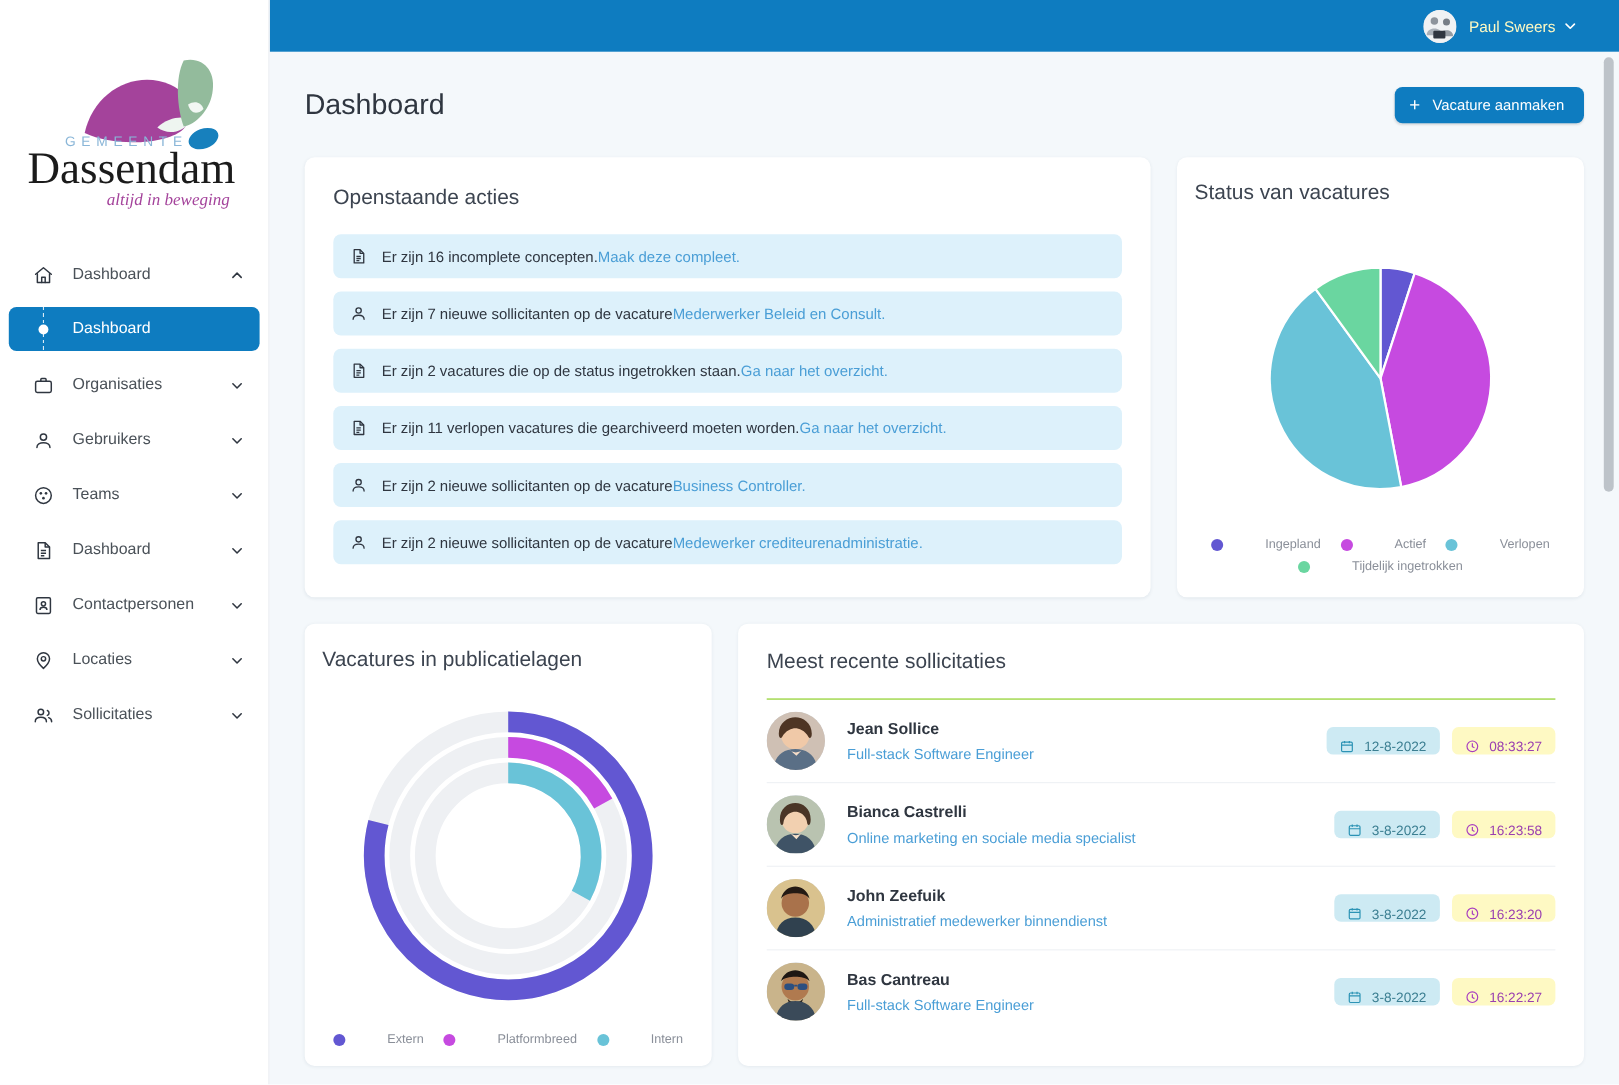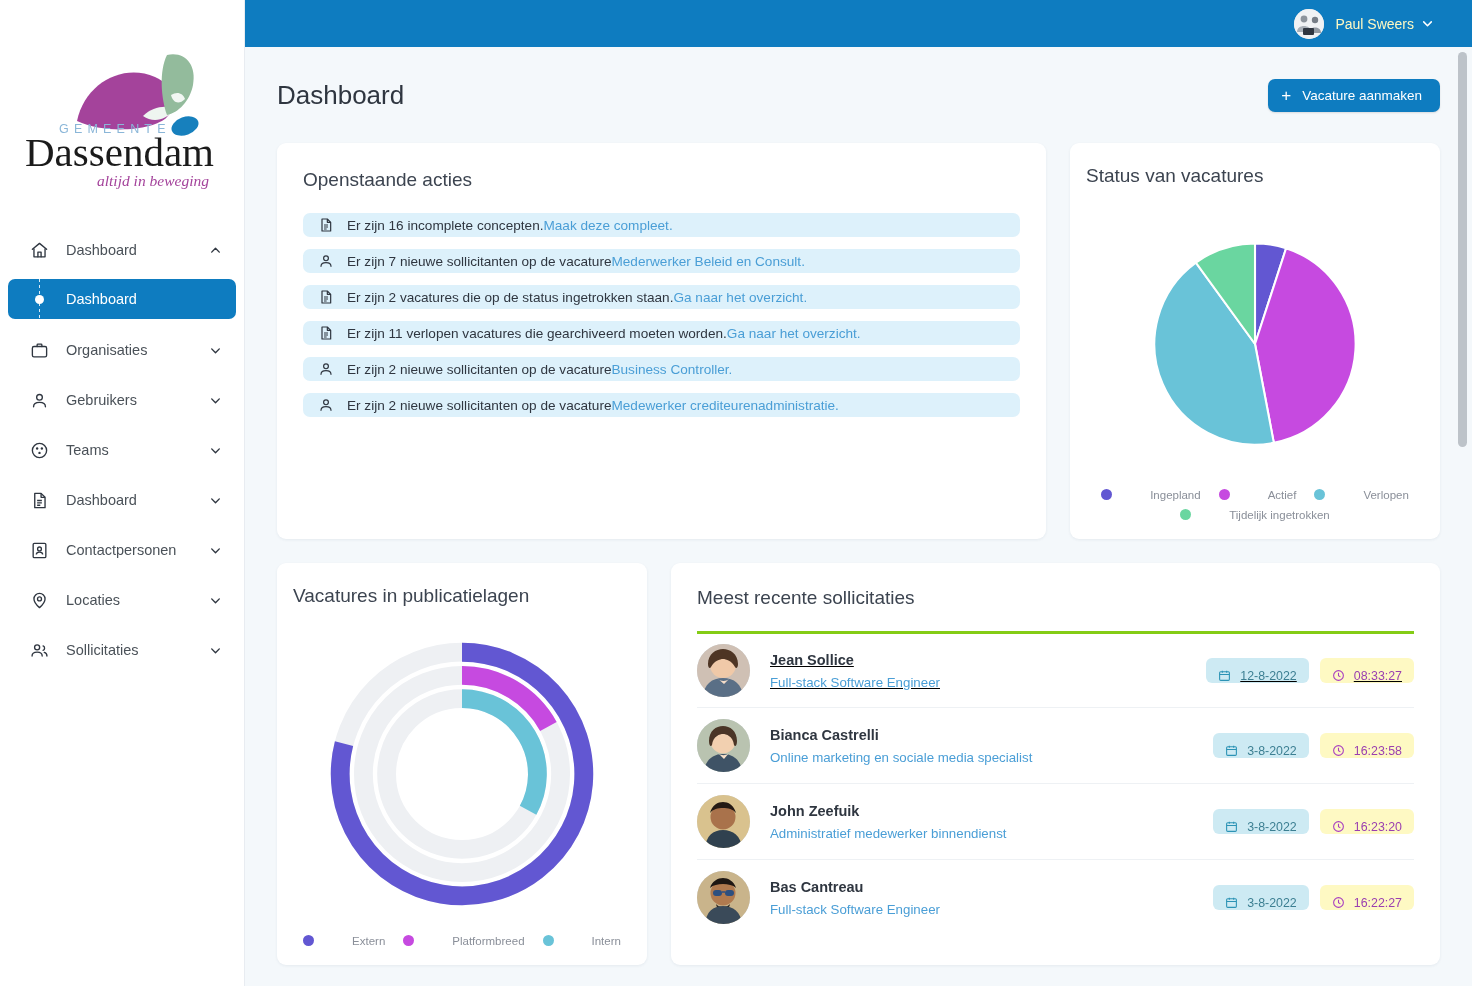--- a/index.html
+++ b/index.html
@@ -125,21 +125,21 @@
   .card-pie { width: 370px; flex: 0 0 370px; padding: 22px 16px 18px 16px; }
 
   .card-h {
     font-size: 19px; color: #3c4450; font-weight: 400; margin-bottom: 22px;
   }
   .card-h-center { }
 
   .action {
     background: #ddf1fb;
     border-radius: 7px;
-    height: 24px;
+    height: 40px;
     display: flex; align-items: center;
     padding: 0 14px;
     margin-bottom: 12px;
     font-size: 13.6px; color: #2f3640;
     cursor: pointer;
     text-align: center;
   }
   .action:last-child { margin-bottom: 0; }
   .action .aicon {
     width: 17px; height: 17px; margin-right: 13px; flex: 0 0 17px;
@@ -150,36 +150,36 @@
 
   
   .pie-area { display: flex; flex-direction: column; align-items: center; }
   .pie-svg { width: 258px; height: 258px; margin-top: 6px; }
   .legend { margin-top: 16px; width: 100%; }
   .legend-row {
     display: flex; justify-content: center; align-items: center;
     flex-wrap: wrap; gap: 18px;
   }
   .legend-row + .legend-row { margin-top: 8px; }
-  .lg-item { display: flex; align-items: flex-start; font-size: 11.5px; color: #8a8f99; cursor: pointer; gap: 32px; }
+  .lg-item { display: flex; align-items: center; font-size: 11.5px; color: #8a8f99; cursor: pointer; gap: 32px; }
   .lg-swatch { width: 11px; height: 11px; border-radius: 50%; margin-right: 6px; }
 
   .grid-bot { display: flex; gap: 24px; margin-top: 24px; }
   .card-radial { width: 370px; flex: 0 0 370px; padding: 22px 16px 18px 16px; }
   .card-recent { flex: 1 1 auto; padding: 24px 26px 0 26px; }
   .radial-svg { width: 290px; height: 290px; display: block; margin: 8px auto 0; }
 
   .rec-list { margin-top: 18px; }
   .rec-row {
     display: flex; align-items: center;
     height: 76px;
     border-top: 1px solid #eef1f4;
     cursor: pointer;
   }
-  .rec-row:first-child { border-top: 3px solid #84cc16; text-decoration: underline; }
+  .rec-row:first-child { border-top: 1px solid #84cc16; }
   .rec-av {
     width: 53px; height: 53px; border-radius: 50%;
     overflow: hidden; flex: 0 0 53px; margin-right: 20px;
     background: #cfd6dd;
   }
   .rec-txt { flex: 1; }
   .rec-name { font-size: 14.5px; font-weight: bold; color: #2f3640; }
   .rec-job { font-size: 13.3px; color: #4a9ed6; margin-top: 7px; }
   .rec-badges { display: flex; gap: 11px; align-items: center; }
   .badge {

